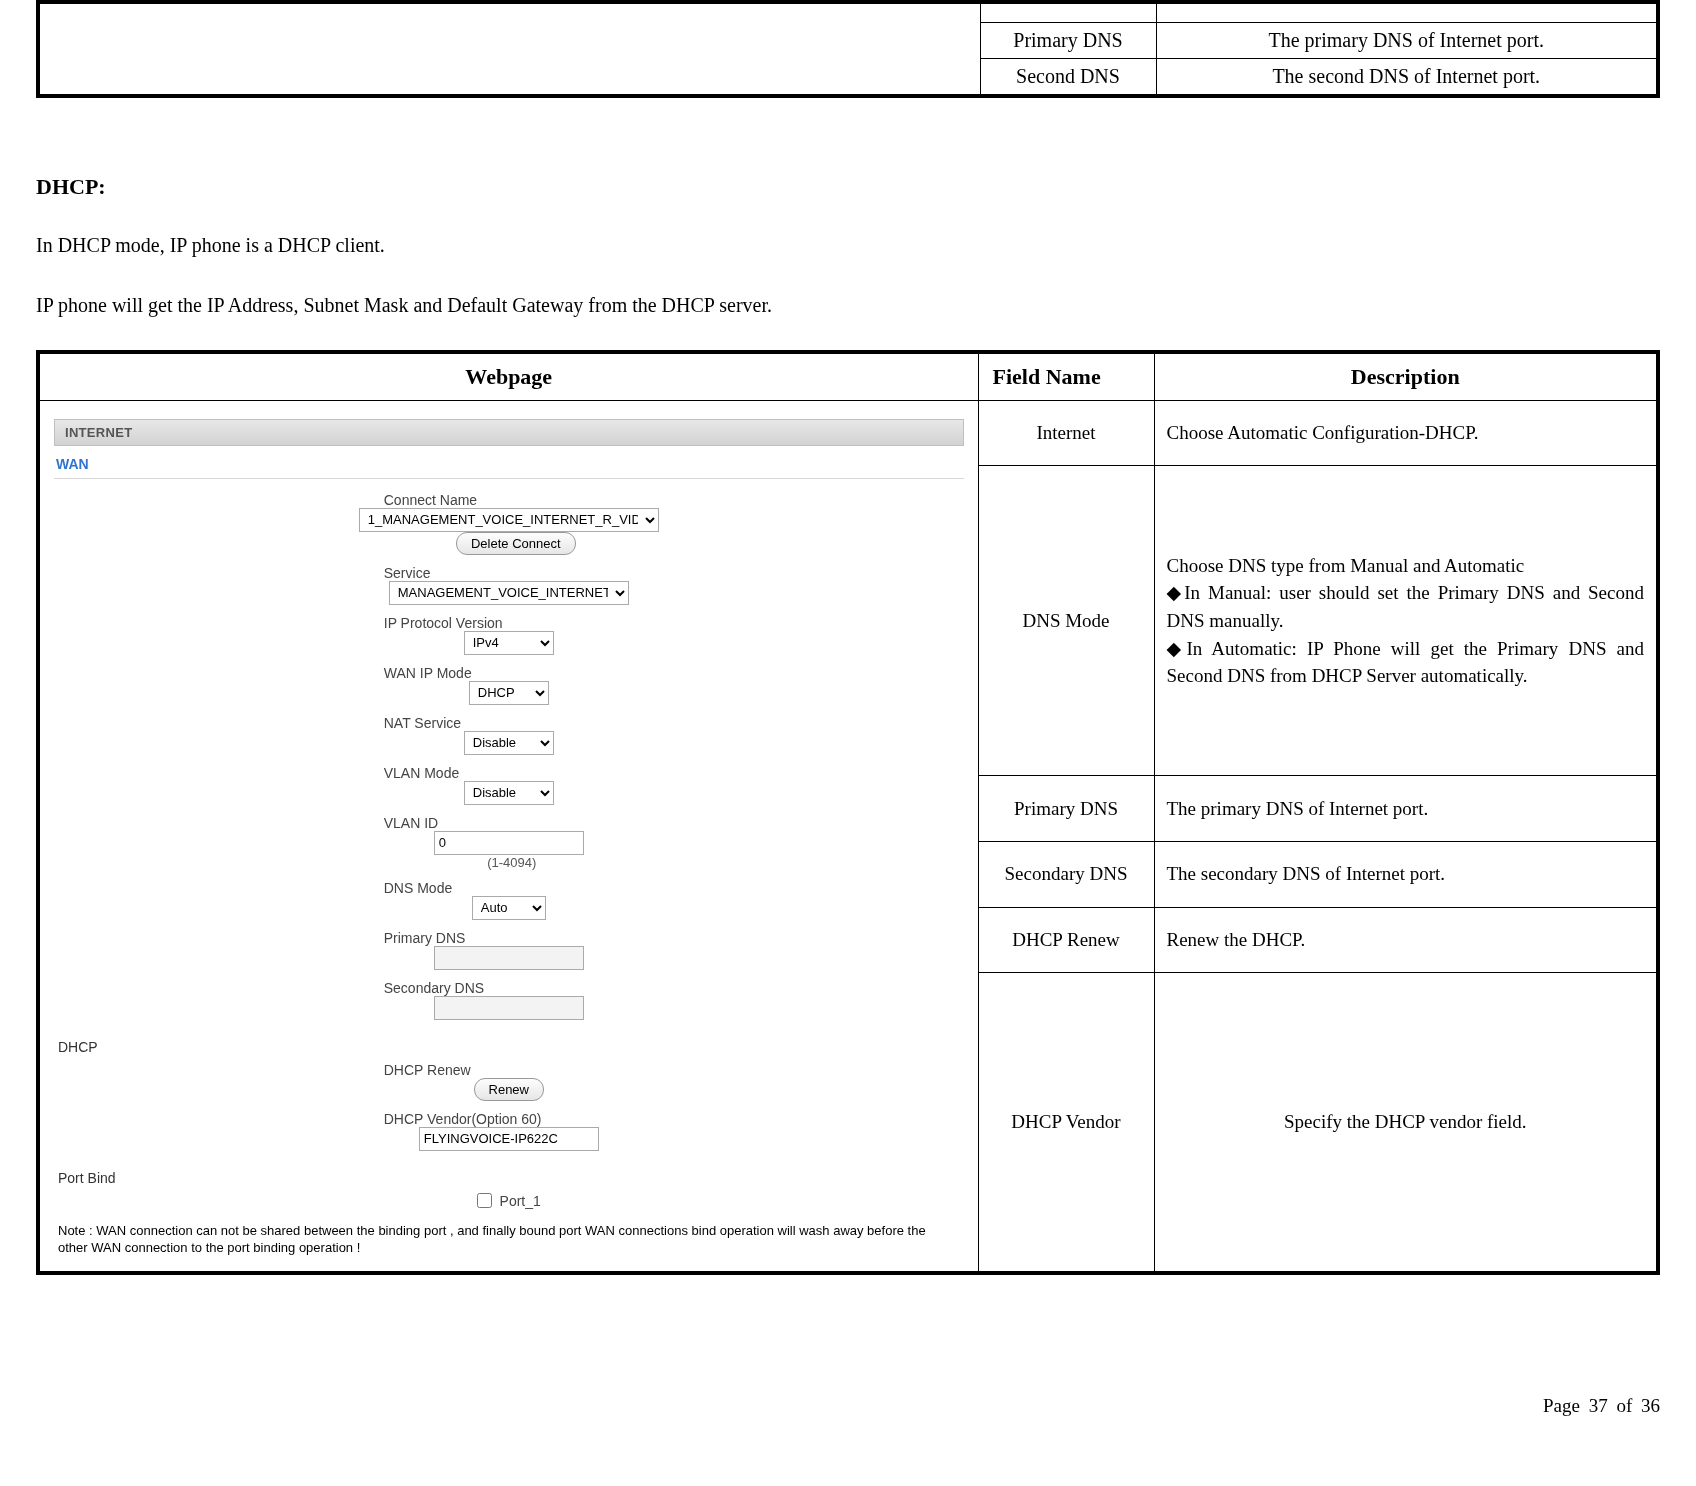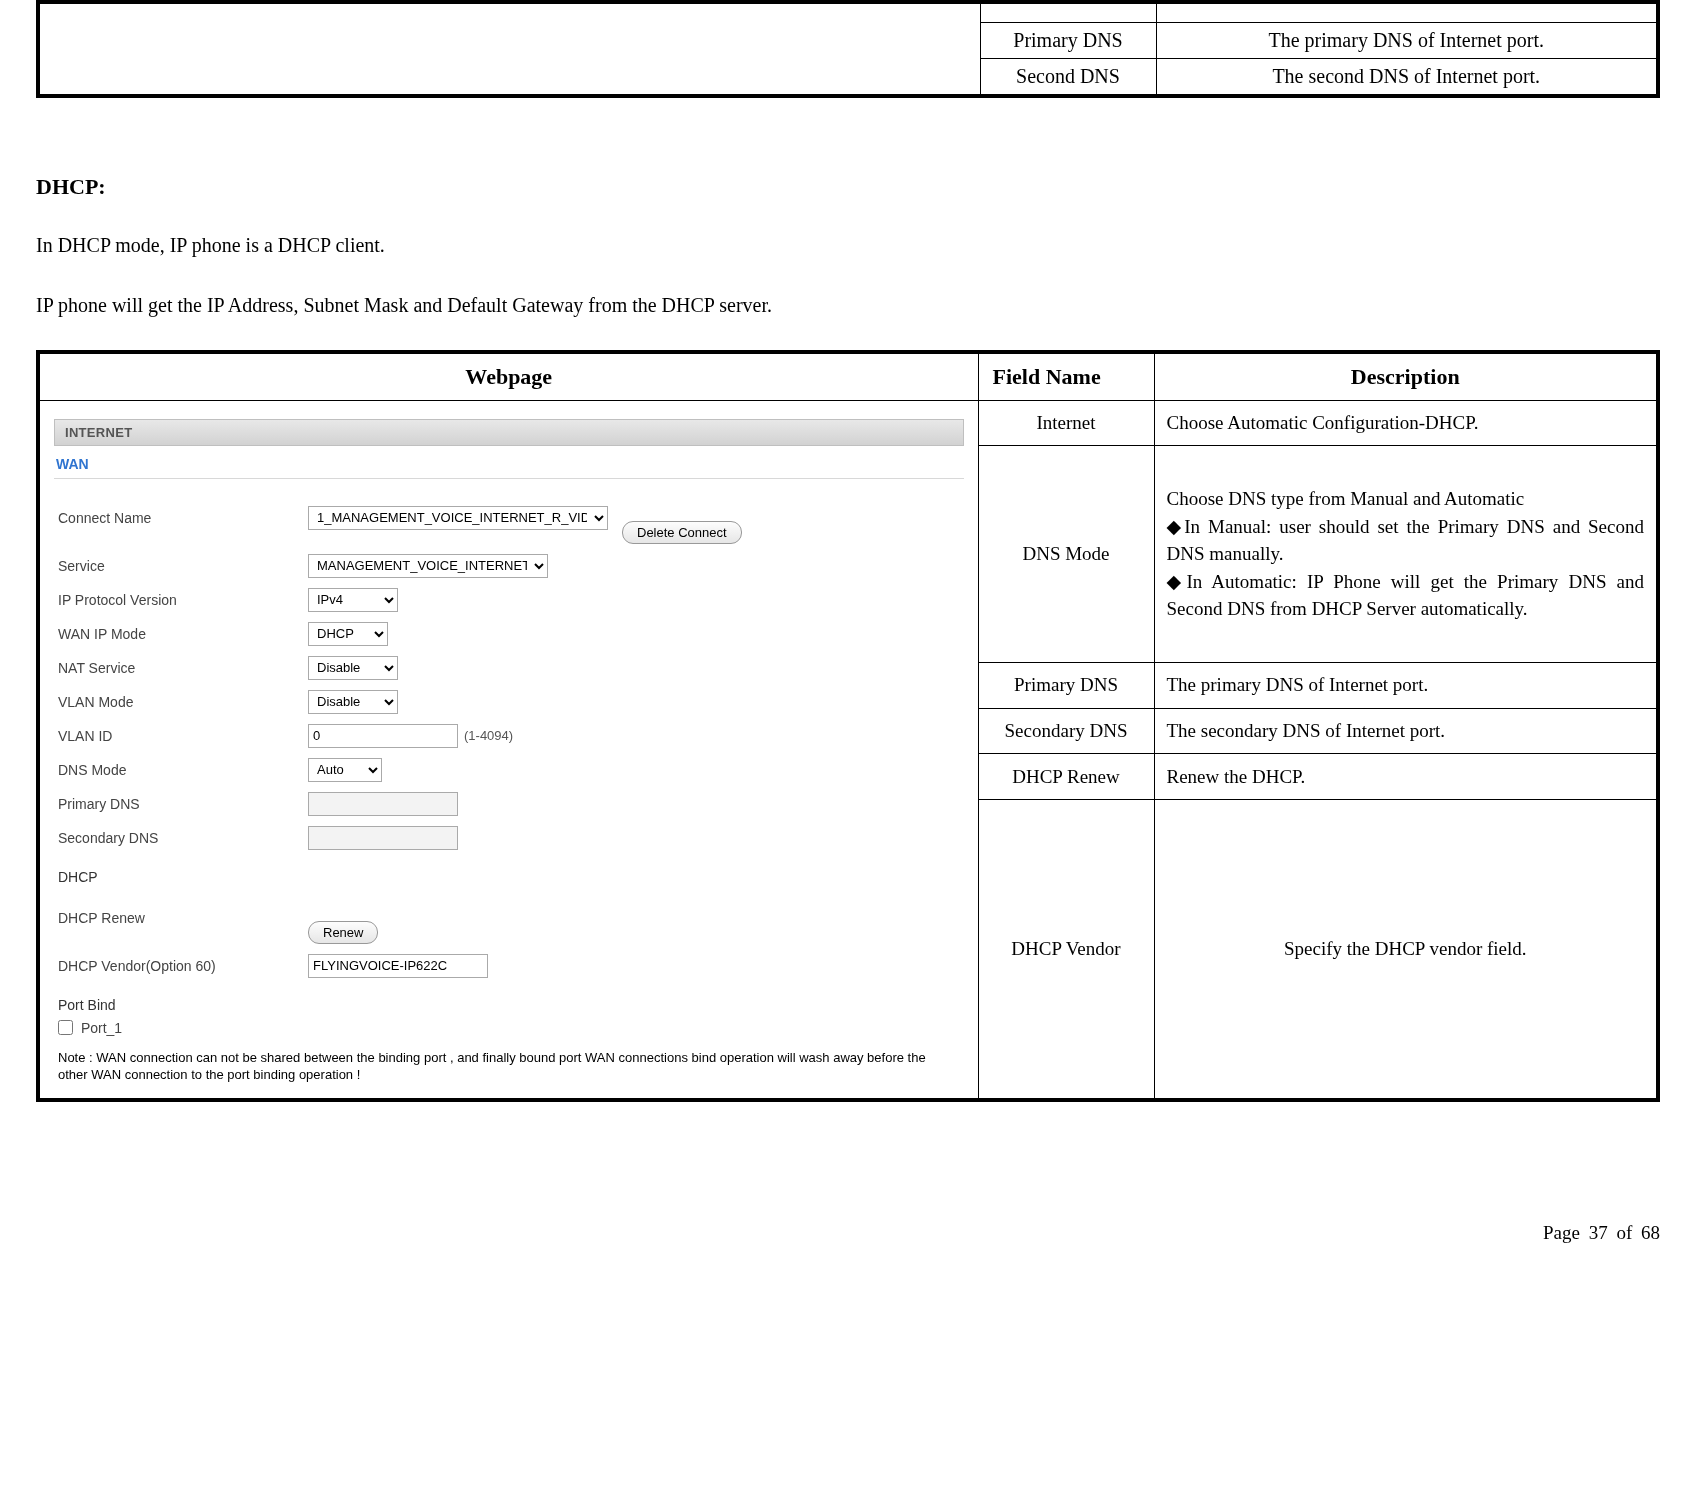--- a/index.html
+++ b/index.html
@@ -75,42 +75,41 @@
       letter-spacing: 0.3px;
     }
     .ui-wan {
       color: #2f74d0;
       font-weight: bold;
       font-size: 14px;
       padding: 10px 2px 6px 2px;
       border-bottom: 1px solid #d8d8d8;
       margin-bottom: 8px;
     }
-    .ui-row { display: flex; align-items: center; padding: 5px 4px; }
+    .ui-row { display: flex; align-items: center; padding: 5px 4px; flex-direction: column; }
     .ui-label { width: 250px; color: #444; font-size: 14px; }
     .ui-select, .ui-text {
       font-family: Arial, sans-serif;
       font-size: 13px;
       border: 1px solid #aaa;
       background: #fff;
       height: 24px;
       padding: 1px 4px;
     }
     .ui-select { appearance: menulist; }
     .ui-text.disabled { background: #f3f3f3; color: #999; }
     .ui-btn {
       font-family: Arial, sans-serif;
       font-size: 13px;
       padding: 3px 14px;
       border: 1px solid #999;
       border-radius: 11px;
       background: linear-gradient(#fdfdfd,#e6e6e6);
       cursor: pointer;
       margin-left: 14px;
-      margin-top: 29px;
     }
     .ui-hint { color: #555; font-size: 13px; margin-left: 6px; }
     .ui-subhead { font-size: 14px; color: #333; padding: 14px 4px 2px 4px; }
     .ui-note { font-size: 13px; color: #000000; padding: 8px 4px 0 4px; max-width: 880px; line-height: 1.35; }
     .ui-checkbox { width: 15px; height: 15px; margin-right: 4px; vertical-align: -2px; }
 
     
     .footer { text-align: right; font-size: 19px; margin-top: 120px; padding-bottom: 30px; word-spacing: 4px; }
   </style>
 </head>
@@ -283,13 +282,13 @@
     <td class="ds">Renew the DHCP.</td>
   </tr>
 
   <tr style="height:300px">
     <td class="fn">DHCP Vendor</td>
     <td class="ds" style="text-align:center">Specify the DHCP vendor field.</td>
   </tr>
 </tbody>
   </table>
 
-<div class="footer">Page 37 of 68</div>
+<div class="footer">Page 37 of 36</div>
 
 </body></html>

